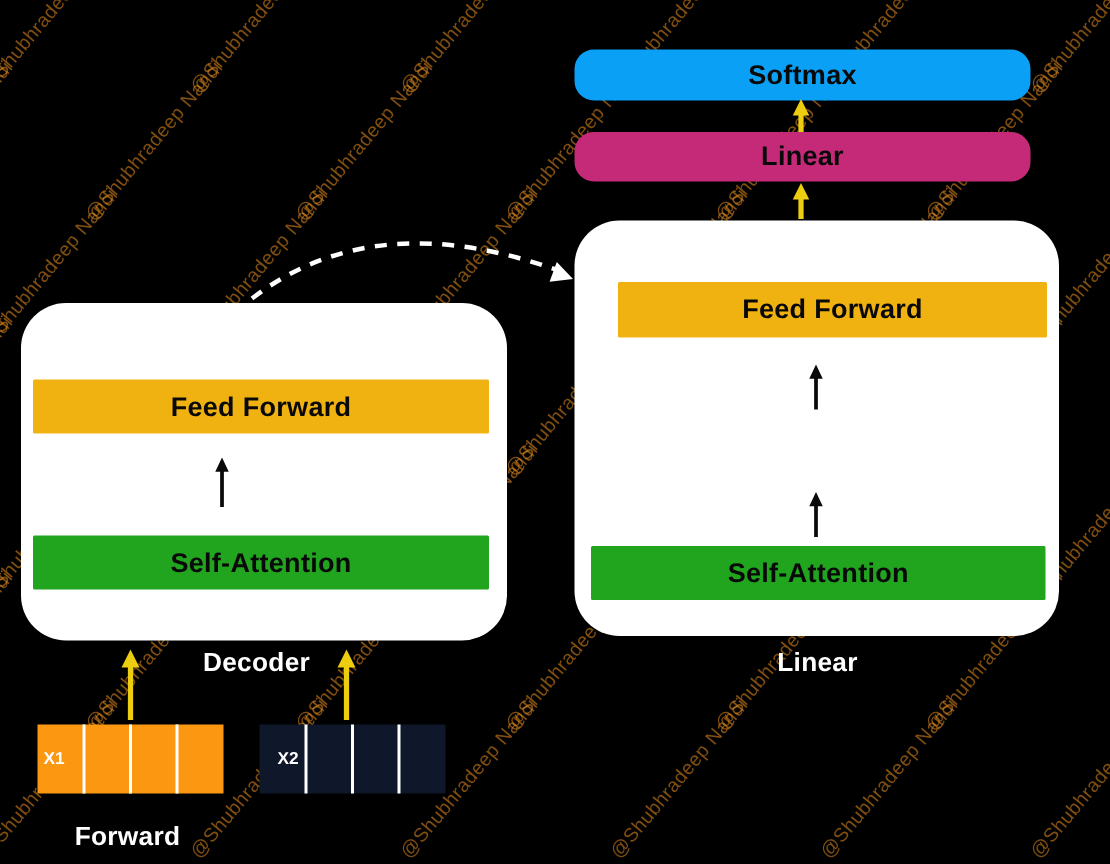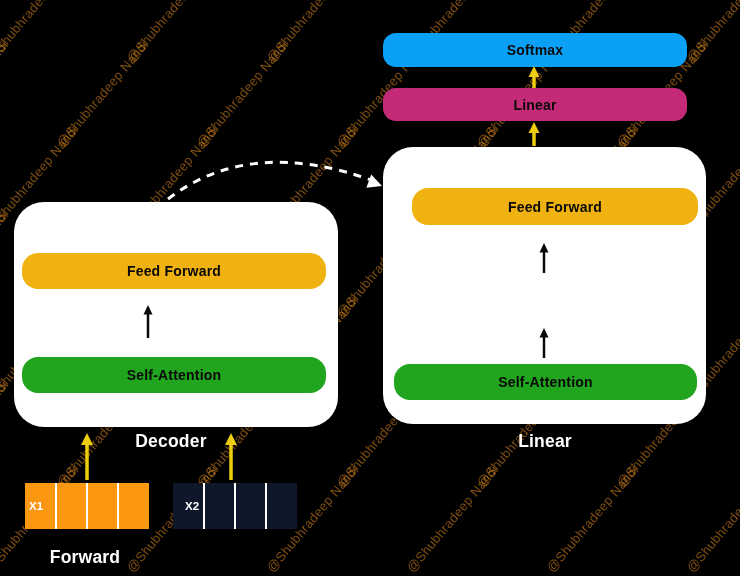--- a/index.html
+++ b/index.html
@@ -13,24 +13,24 @@
   .wm-layer { position:absolute; inset:0; pointer-events:none; }
   .wm {
     position:absolute; white-space:nowrap;
     font-size:13px; letter-spacing:.3px;
     color:rgba(232,142,30,.55);
     transform:rotate(-50deg); transform-origin:left bottom;
   }
   
   .bar {
     position:absolute; display:flex; align-items:center; justify-content:center;
-    color:#090909; font-weight:700; font-size:14px; letter-spacing:.2px;
+    color:#090909; font-weight:700; font-size:18px; letter-spacing:.2px;
   }
   .r13 { border-radius:13px; }
-  .r12 { border-radius:16px; }
+  .r12 { border-radius:1px; }
   
   .panel { position:absolute; background:#fff; border-radius:30px; }
   
   .wlabel {
     position:absolute; color:#fff; font-weight:700; font-size:17.5px;
     text-align:center; letter-spacing:.2px;
   }
   
   .token-box { position:absolute; }
   .token-cellline { position:absolute; top:0; bottom:0; width:2px; background:#fff; }

